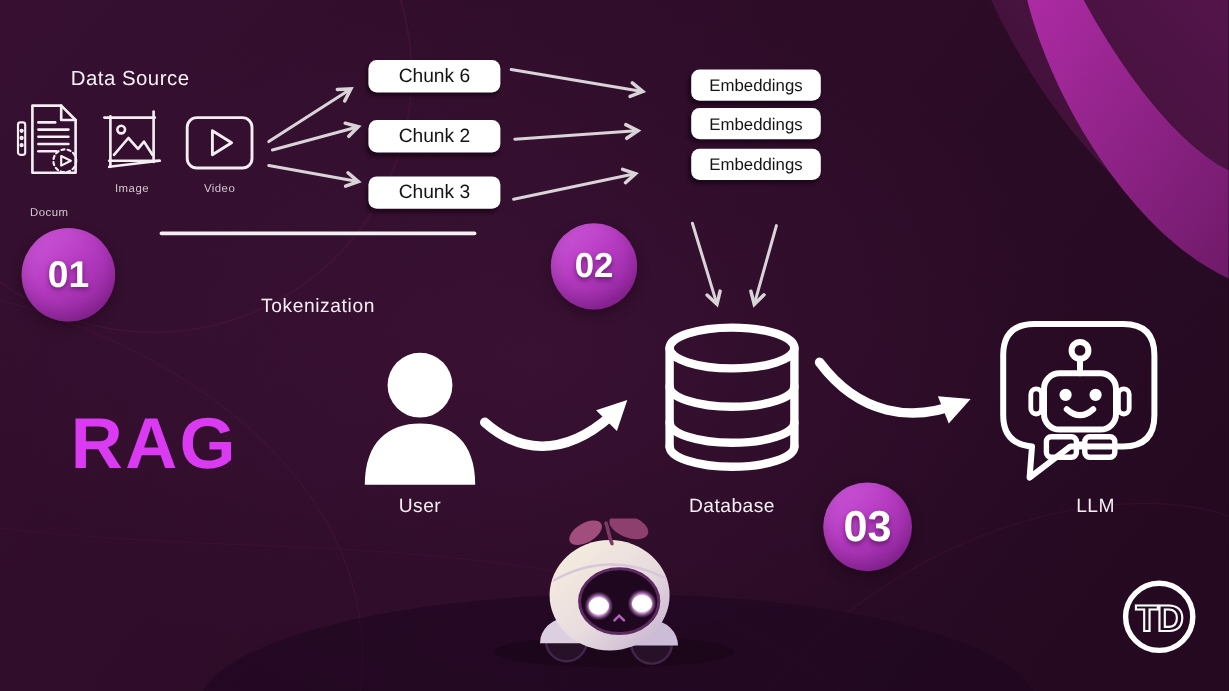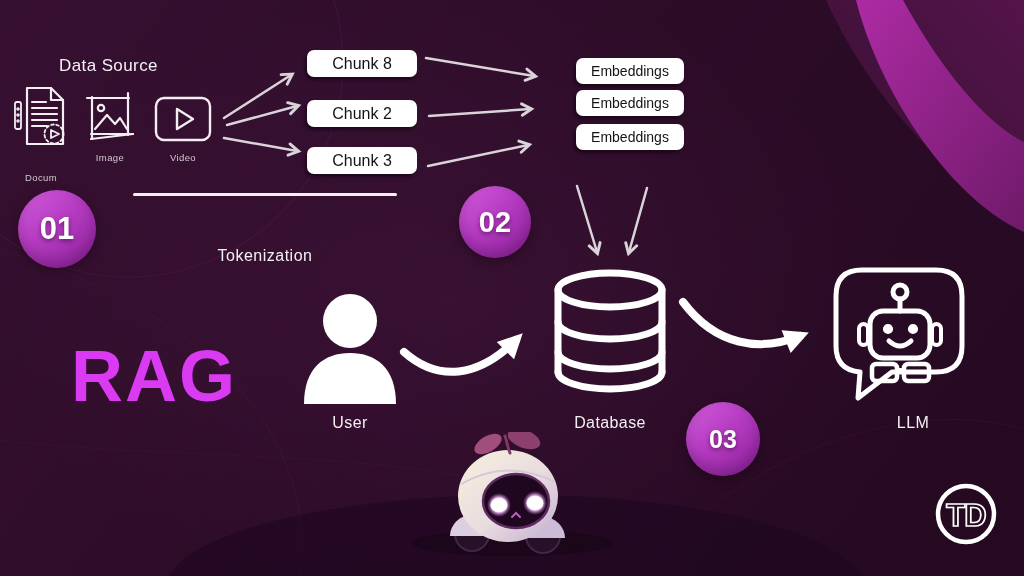--- a/index.html
+++ b/index.html
@@ -22,23 +22,23 @@
         color:#141414;box-shadow:-2px 3px 3px rgba(12,2,12,.5);}
   .chunk{left:307px;width:110px;height:27px;font-size:16px;}
   .emb{left:556px;width:108px;height:26px;font-size:14px;margin-left:20px;}
   
   .step{border-radius:50%;display:flex;align-items:center;justify-content:center;
         background:linear-gradient(140deg,#d35edf 0%,#b73cc3 45%,#8c2399 100%);
         color:#fff;font-weight:bold;text-shadow:0 2px 4px rgba(50,8,50,.55);
         box-shadow:inset 0 -6px 14px rgba(70,10,75,.35), 0 4px 10px rgba(15,3,15,.35);}
   #step-1{left:18px;top:190px;width:78px;height:78px;font-size:31px;}
   #step-2{left:459px;top:186px;width:72px;height:72px;font-size:29px;}
-  #step-3{left:686px;top:402px;width:74px;height:74px;font-size:25px;}
-  
-  .rag{left:59px;top:340px;font-size:72px;font-weight:bold;color:#d93af2;letter-spacing:2px;line-height:1;margin-left:12px;}
+  #step-3{left:686px;top:402px;width:74px;height:74px;font-size:36px;}
+  
+  .rag{left:59px;top:340px;font-size:60px;font-weight:bold;color:#d93af2;letter-spacing:2px;line-height:1;}
   
   .ent-label{font-size:16px;color:#f3eff3;text-align:center;letter-spacing:.4px;}
 </style>
 </head>
 <body>
 
 <div class="stage">
 
   <svg class="abs" style="left:0;top:0;" width="1024" height="576" viewBox="0 0 1024 576">
     <defs>
@@ -119,21 +119,21 @@
       <line x1="577" y1="186" x2="597" y2="252" marker-end="url(#chv)"></line>
       <line x1="647" y1="188" x2="629" y2="252" marker-end="url(#chv)"></line>
     </g>
     <g stroke="#ffffff" stroke-width="8" stroke-linecap="round" fill="none">
       <path d="M404,352 C438,382 478,378 516,340" marker-end="url(#wht)"></path>
       <path d="M683,302 C716,346 760,352 800,336" marker-end="url(#wht)"></path>
     </g>
   </svg>
 
   <div class="abs wbox chunk" style="top:50px;">
-    <span>Chunk 8</span>
+    <span>Chunk 6</span>
     </div>
   <div class="abs wbox chunk" style="top:100px;">
     <span>Chunk 2</span>
     </div>
   <div class="abs wbox chunk" style="top:147px;">
     <span>Chunk 3</span>
     </div>
 
   <div class="abs wbox emb" style="top:58px;">
     <span>Embeddings</span>

